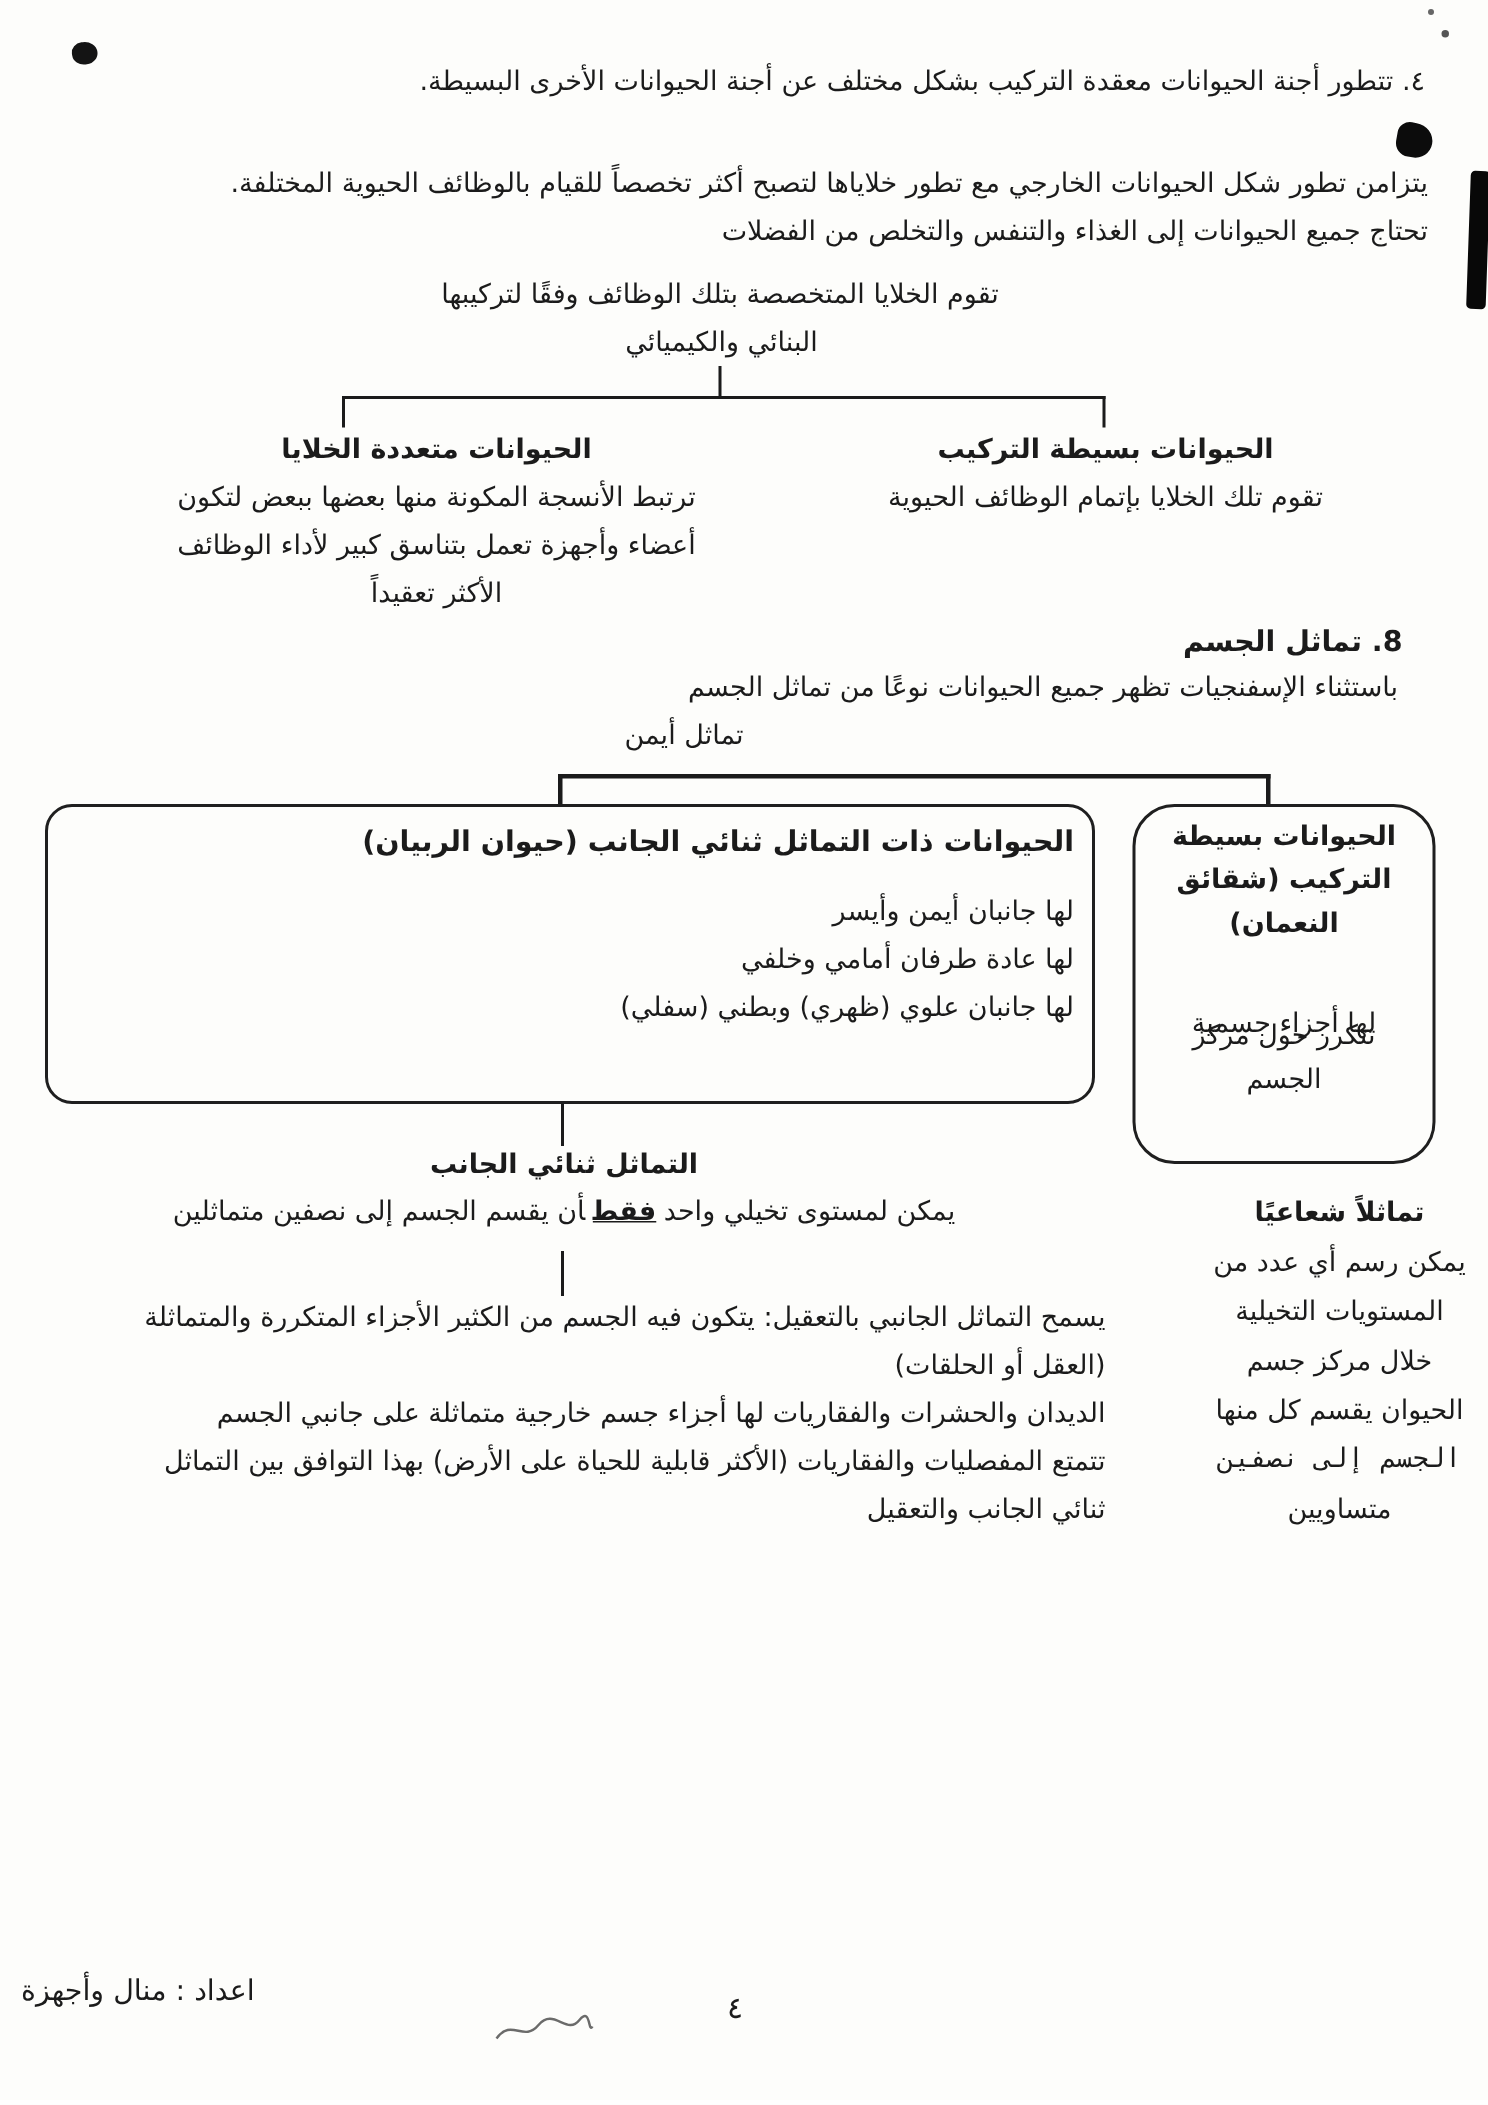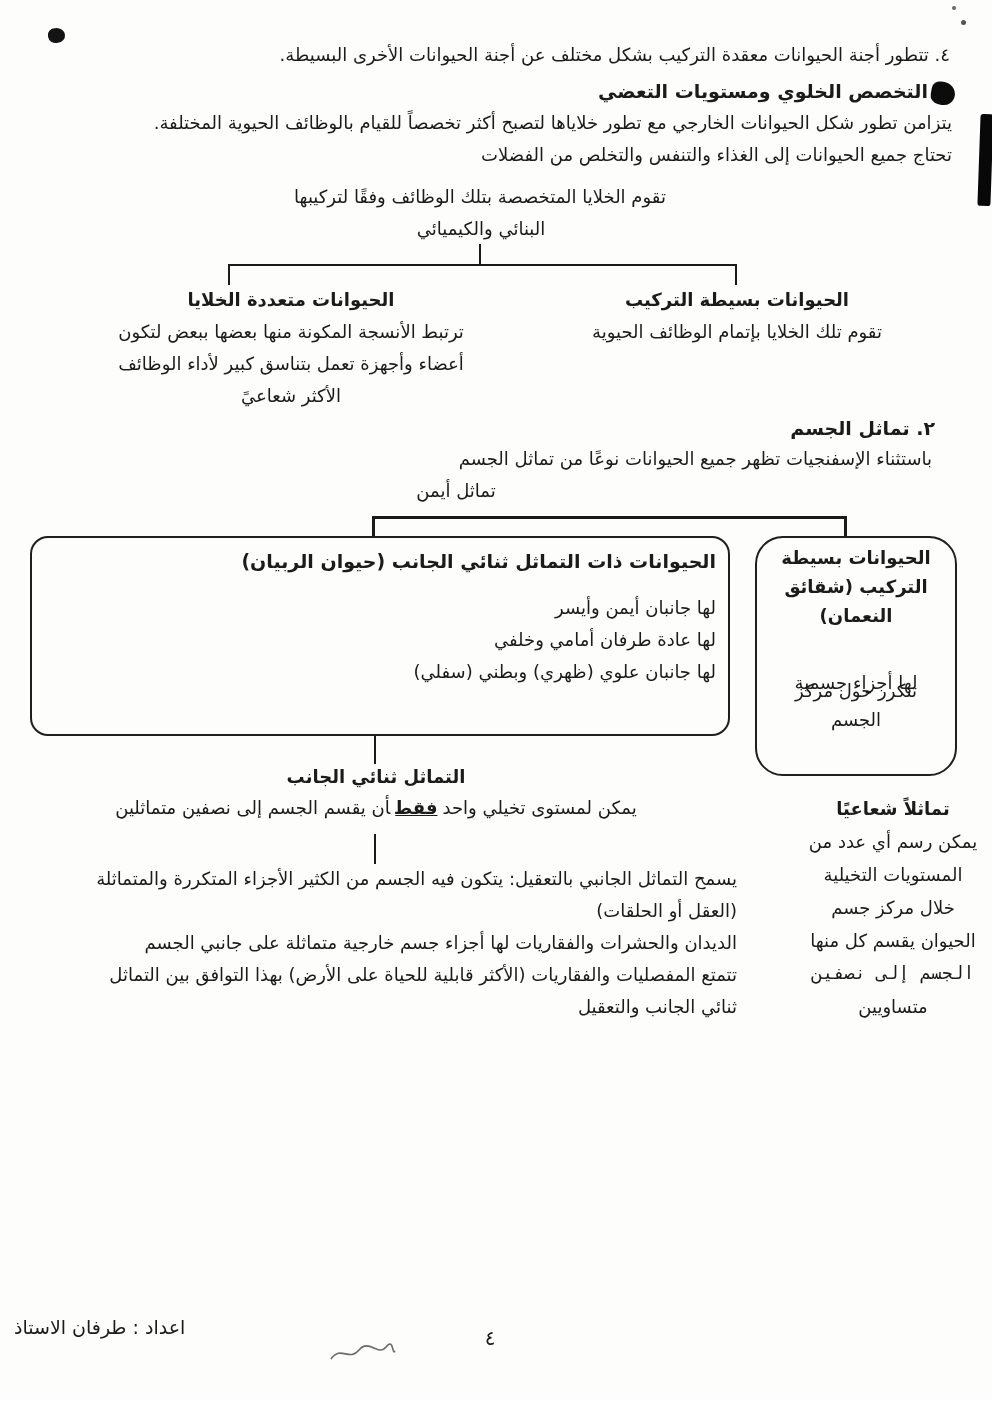--- a/index.html
+++ b/index.html
@@ -38,41 +38,40 @@
 
 <div class="page">
 
   <div class="artifact" style="left:48px; top:28px; width:17px; height:15px; background:#141414; border-radius:45% 55% 50% 50%; transform:rotate(-8deg);"></div>
   <div class="artifact" style="left:952px; top:6px; width:4px; height:4px; background:#666; border-radius:50%;"></div>
   <div class="artifact" style="left:961px; top:20px; width:5px; height:5px; background:#555; border-radius:50%;"></div>
   <div class="artifact" style="left:931px; top:82px; width:24px; height:23px; background:#0c0c0c; border-radius:40% 60% 55% 45%; transform:rotate(10deg);"></div>
   <div class="artifact" style="left:979px; top:114px; width:13px; height:92px; background:#080808; border-radius:3px; transform:rotate(2deg);"></div>
 
   <div class="t" style="top:44px; right:42px;">٤. تتطور أجنة الحيوانات معقدة التركيب بشكل مختلف عن أجنة الحيوانات الأخرى البسيطة.</div>
-  <div class="t bold fs19" style="top:80px; right:64px;">التخصص الخلوي ومستويات التعضي</div>
   <div class="t" style="top:112px; right:40px;">يتزامن تطور شكل الحيوانات الخارجي مع تطور خلاياها لتصبح أكثر تخصصاً للقيام بالوظائف الحيوية المختلفة.</div>
   <div class="t" style="top:144px; right:40px;">تحتاج جميع الحيوانات إلى الغذاء والتنفس والتخلص من الفضلات</div>
 
   <div class="t cx" style="top:186px; left:480px;">تقوم الخلايا المتخصصة بتلك الوظائف وفقًا لتركيبها</div>
   <div class="t cx" style="top:218px; left:481px;">البنائي والكيميائي</div>
 
   <div class="line" style="left:479px; top:244px; width:2px; height:20px;"></div>
   <div class="line" style="left:228px; top:264px; width:509px; height:2px;"></div>
   <div class="line" style="left:228px; top:264px; width:2px; height:21px;"></div>
   <div class="line" style="left:735px; top:264px; width:2px; height:21px;"></div>
 
   <div class="t cx bold" style="top:289px; left:737px;">الحيوانات بسيطة التركيب</div>
   <div class="t cx" style="top:321px; left:737px;">تقوم تلك الخلايا بإتمام الوظائف الحيوية</div>
 
   <div class="t cx bold" style="top:289px; left:291px;">الحيوانات متعددة الخلايا</div>
   <div class="t cx" style="top:321px; left:291px;">ترتبط الأنسجة المكونة منها بعضها ببعض لتكون</div>
   <div class="t cx" style="top:353px; left:291px;">أعضاء وأجهزة تعمل بتناسق كبير لأداء الوظائف</div>
-  <div class="t cx" style="top:385px; left:291px;">الأكثر شعاعيً</div>
+  <div class="t cx" style="top:385px; left:291px;">الأكثر تعقيداً</div>
 
-  <div class="t bold fs19" style="top:417px; right:57px;">٢. تماثل الجسم</div>
+  <div class="t bold fs19" style="top:417px; right:57px;">8. تماثل الجسم</div>
   <div class="t" style="top:448px; right:60px;">باستثناء الإسفنجيات تظهر جميع الحيوانات نوعًا من تماثل الجسم</div>
   <div class="t cx" style="top:480px; left:456px;">تماثل أيمن</div>
 
   <div class="line" style="left:372px; top:516px; width:475px; height:3px;"></div>
   <div class="line" style="left:372px; top:516px; width:3px; height:21px;"></div>
   <div class="line" style="left:844px; top:516px; width:3px; height:21px;"></div>
 
   <div class="box" style="left:30px; top:536px; width:700px; height:200px; border-radius:18px;"></div>
   <div class="t bold fs19" style="top:550px; right:276px;">الحيوانات ذات التماثل ثنائي الجانب (حيوان الربيان)</div>
   <div class="t" style="top:597px; right:276px;">لها جانبان أيمن وأيسر</div>
@@ -103,20 +102,20 @@
   <div class="t" style="top:996px; right:255px;">ثنائي الجانب والتعقيل</div>
 
   <div class="t cx bold" style="top:798px; left:893px;">تماثلاً شعاعيًا</div>
   <div class="t cx" style="top:831px; left:893px;">يمكن رسم أي عدد من</div>
   <div class="t cx" style="top:864px; left:893px;">المستويات التخيلية</div>
   <div class="t cx" style="top:897px; left:893px;">خلال مركز جسم</div>
   <div class="t cx" style="top:930px; left:893px;">الحيوان يقسم كل منها</div>
   <div class="t cx" style="top:963px; left:893px;font-family:Liberation Mono, monospace;">الجسم إلى نصفين</div>
   <div class="t cx" style="top:996px; left:893px;">متساويين</div>
 
-  <div class="t fs19" style="top:1316px; left:14px; direction:rtl;">اعداد : طرفان الاستاذ</div>
+  <div class="t fs19" style="top:1316px; left:14px; direction:rtl;">اعداد : منال وأجهزة</div>
   <div class="t cx fs20" style="top:1326px; left:490px;">٤</div>
 
   <svg style="position:absolute; left:328px; top:1342px;" width="70" height="22" viewBox="0 0 70 22">
     <path d="M3,17 C 13,3 21,20 31,8 S 50,15 58,5 64,14 67,9" fill="none" stroke="#3a3a3a" stroke-width="1.6" opacity="0.75"></path>
   </svg>
 
 </div>
 
 </body></html>

